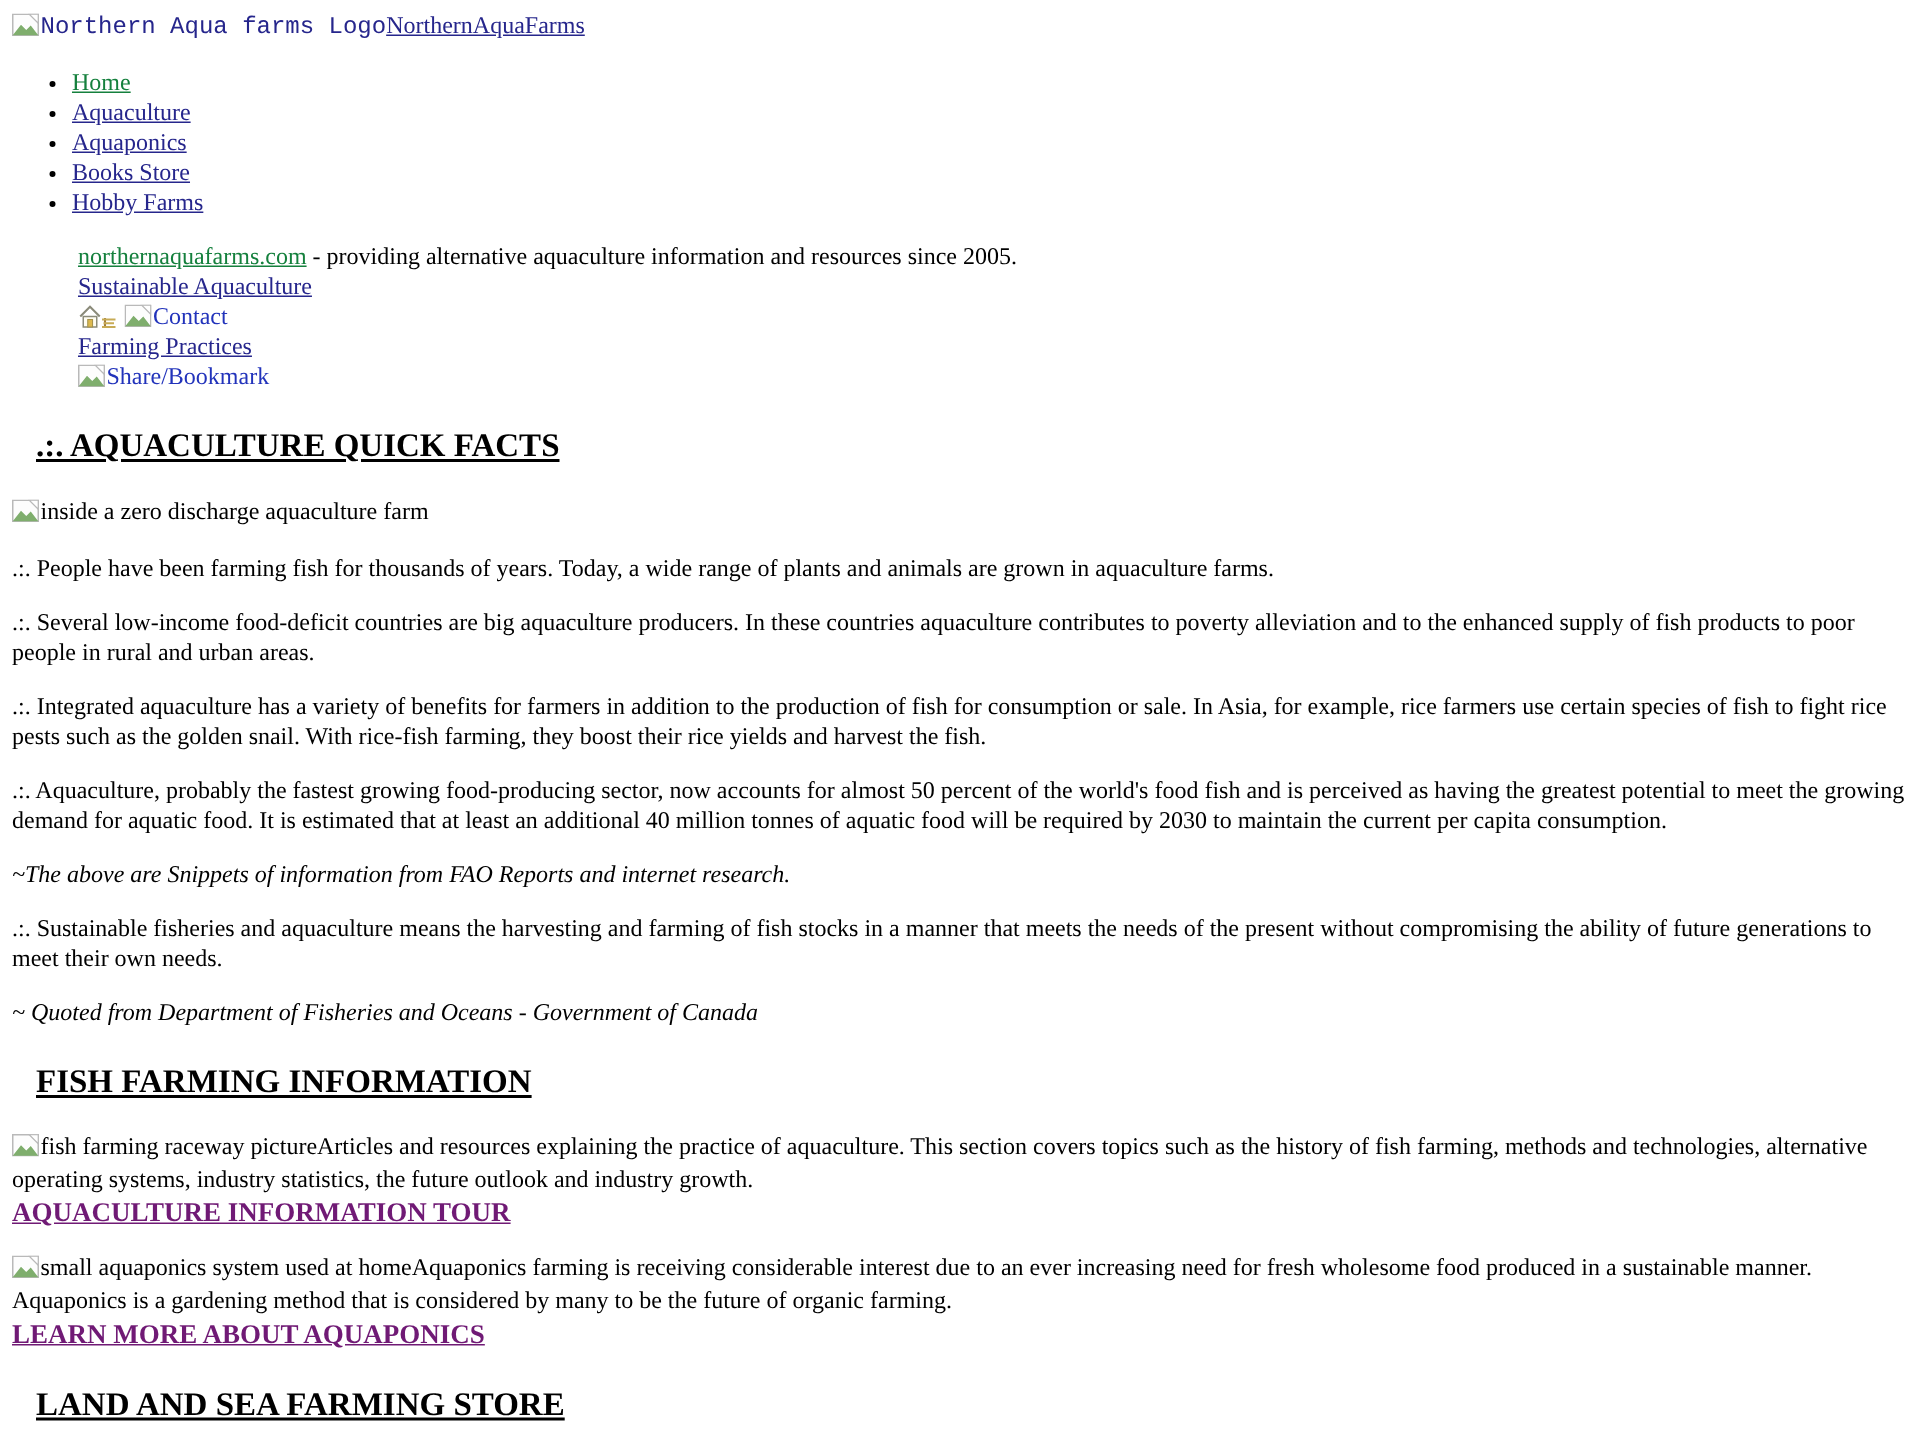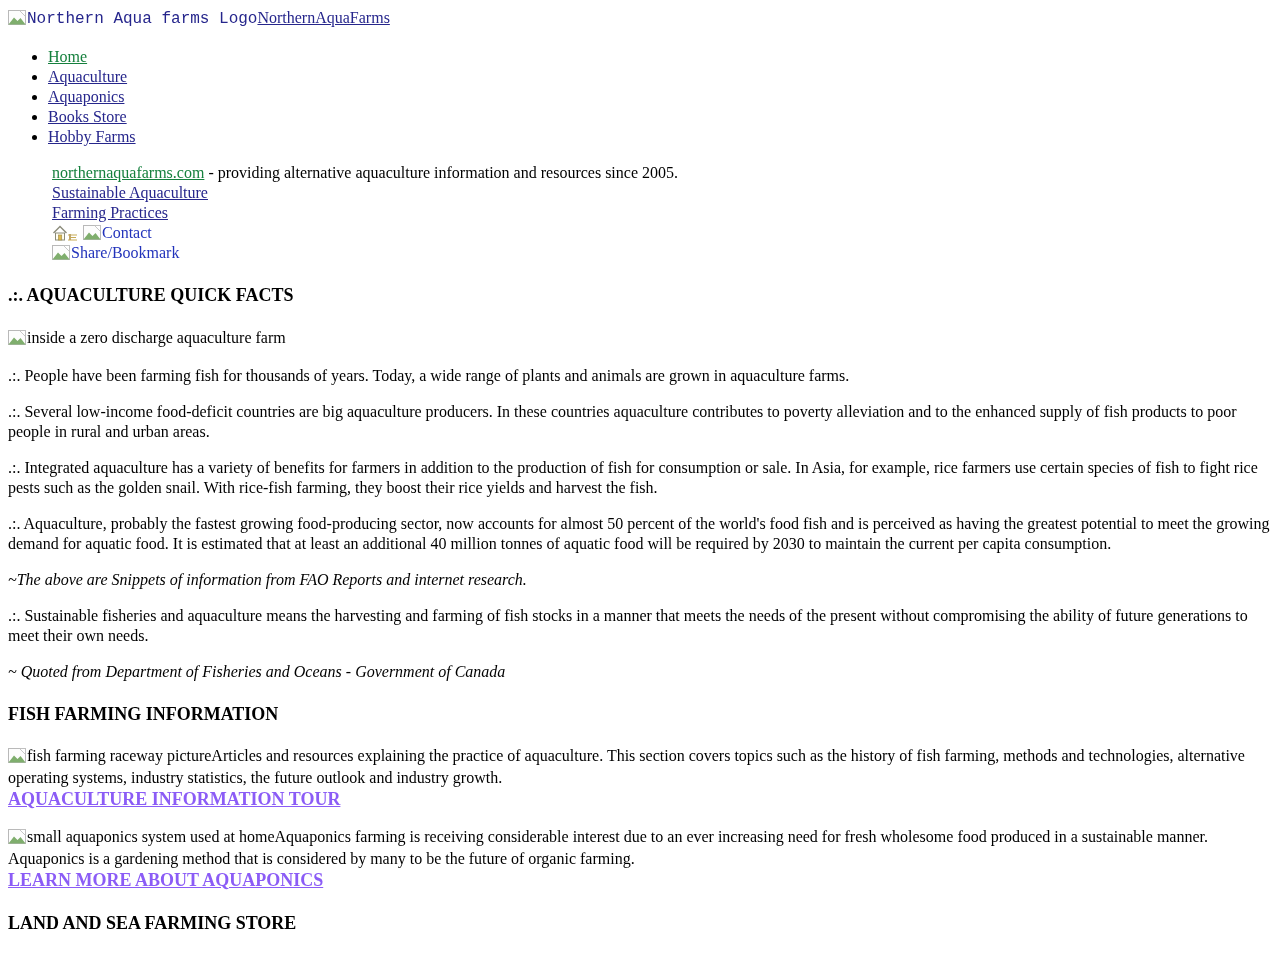--- a/index.html
+++ b/index.html
@@ -7,33 +7,34 @@
   body {
     margin: 8px;
     width: 1264px;
     color: #000000;
     font-family: "Liberation Serif", serif;
     font-size: 16px;
     line-height: 1.25;
   }
   p { margin: 16px 0; }
   h2 {
-    font-size: 18px;
+    font-size: 22px;
     font-weight: bold;
-    margin: 21px 0;
+    margin: 21px 16px;
     font-family: "Liberation Serif", serif;
+    text-decoration: underline;
   }
   ul.nav-list { margin: 16px 0; padding-left: 40px; list-style: disc; }
   ul.nav-list li { margin: 0; }
   .link-navy { color: #26268c; text-decoration: underline; cursor: pointer; }
   .alt-navy  { color: #26268c; text-decoration: none; font-family: Liberation Mono, monospace; }
   .link-purple { color: #15803d; text-decoration: underline; cursor: pointer; }
   .link-blue { color: #2233bb; text-decoration: none; cursor: pointer; }
   .cta {
-    color: #8b5cf6;
+    color: #701a75;
     font-weight: bold;
     text-decoration: underline;
     font-size: 18px;
     cursor: pointer;
   }
   .italic { font-style: italic; }
   .center { text-align: left; }
   .intro-block div { height: 20px; margin-left: 44px; }
   .broken-icon { display: inline-block; vertical-align: -2px; margin-right: 1px; }
   .home-icon { display: inline-block; vertical-align: -3px; margin-right: 2px; }
@@ -57,38 +58,38 @@
   <li><a class="link-purple">Home</a></li>
   <li><a class="link-navy">Aquaculture</a></li>
   <li><a class="link-navy">Aquaponics</a></li>
   <li><a class="link-navy">Books Store</a></li>
   <li><a class="link-navy">Hobby Farms</a></li>
 </ul>
 
 <div class="intro-block">
   <div><a class="link-purple">northernaquafarms.com</a><span class="inline-gap"> - providing alternative aquaculture information and resources since 2005.</span></div>
   <div><a class="link-navy">Sustainable Aquaculture</a></div>
-  <div><a class="link-navy">Farming Practices</a></div>
   <div>
     <span class="home-icon">
       <svg width="29" height="16" viewBox="0 0 29 16">
         <path d="M1.5 8 L8 1.5 L14.5 8" fill="none" stroke="#8b8b7a" stroke-width="1.4"></path>
         <rect x="3.5" y="8" width="9" height="7" fill="#fffdf2" stroke="#8b8b7a"></rect>
         <rect x="6.5" y="10" width="3.2" height="5" fill="#ddb94e" stroke="#a5924a" stroke-width="0.7"></rect>
         <line x1="18" y1="15" x2="18" y2="9" stroke="#a07c3c" stroke-width="1.4"></line>
         <path d="M16 10 h9 M17 12.5 h7 M16 15 h9" stroke="#c7ab56" stroke-width="1.2" fill="none"></path>
       </svg>
     </span><a class="link-blue"><span class="broken-icon">
       <svg width="18" height="15" viewBox="0 0 18 15">
         <rect x="0.5" y="0.5" width="17" height="14" fill="#fdfdfd" stroke="#b9b9b9"></rect>
         <path d="M0.5 14.5 L6 7.5 L9.5 11 L12.5 8 L17.5 14.5 Z" fill="#7fae6d"></path>
         <path d="M11.5 0.5 L17.5 6.5 L17.5 0.5 Z" fill="#ffffff" stroke="#b9b9b9" stroke-width="0.8"></path>
       </svg>
     </span><span>Contact</span></a>
   </div>
+  <div><a class="link-navy">Farming Practices</a></div>
   <div>
     <a class="link-blue"><span class="broken-icon">
       <svg width="18" height="15" viewBox="0 0 18 15">
         <rect x="0.5" y="0.5" width="17" height="14" fill="#fdfdfd" stroke="#b9b9b9"></rect>
         <path d="M0.5 14.5 L6 7.5 L9.5 11 L12.5 8 L17.5 14.5 Z" fill="#7fae6d"></path>
         <path d="M11.5 0.5 L17.5 6.5 L17.5 0.5 Z" fill="#ffffff" stroke="#b9b9b9" stroke-width="0.8"></path>
       </svg>
     </span><span>Share/Bookmark</span></a>
   </div>
 </div>

